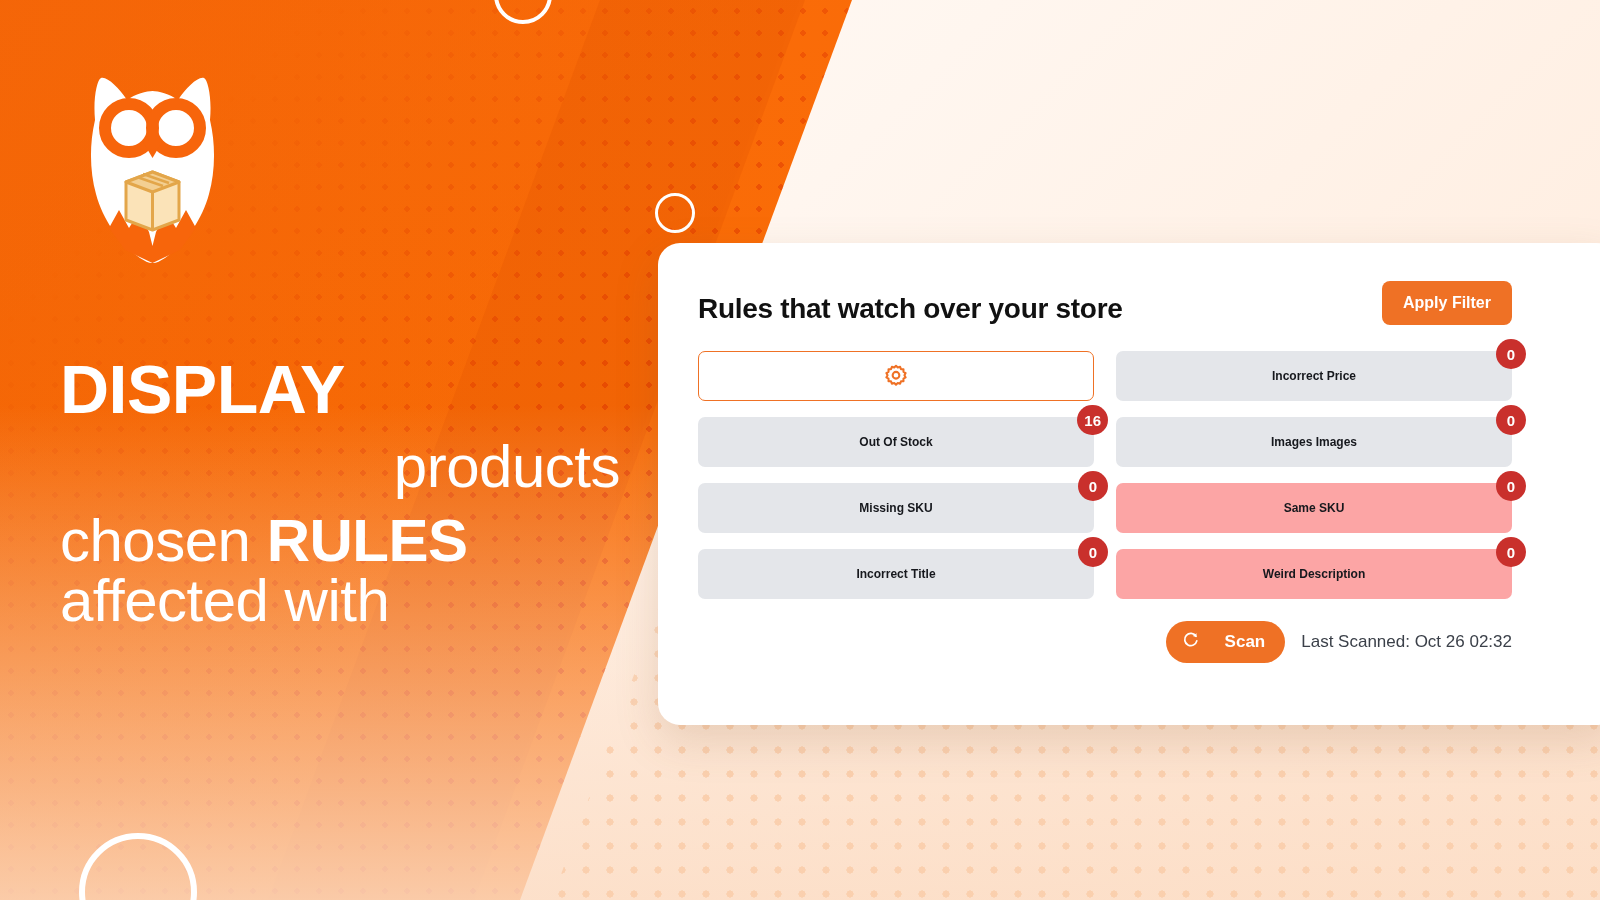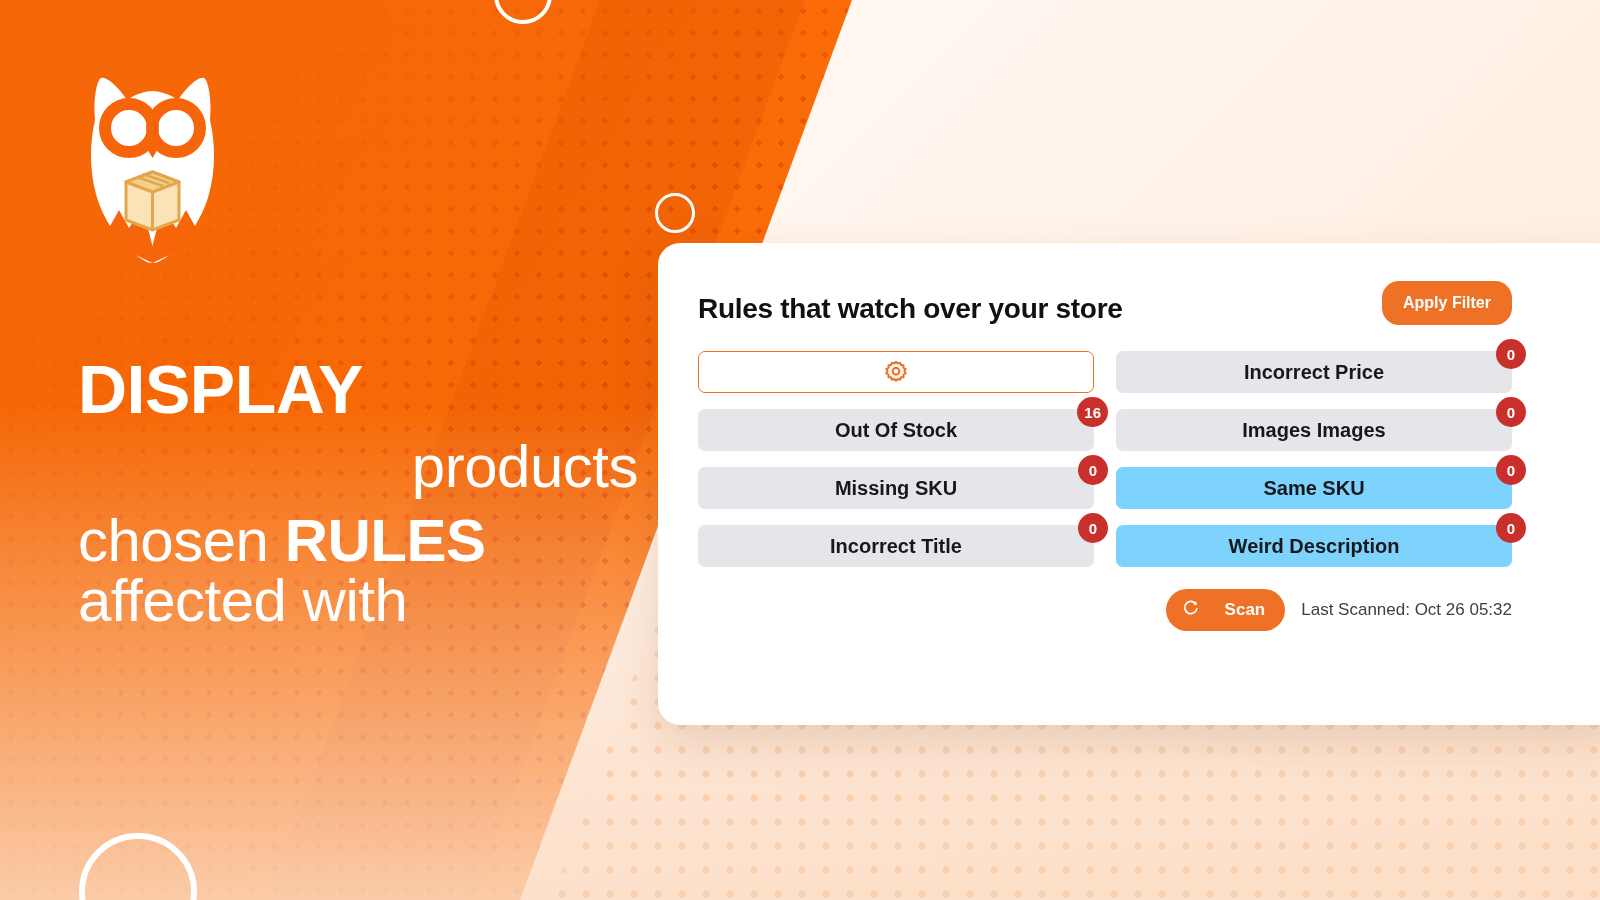--- a/index.html
+++ b/index.html
@@ -85,21 +85,21 @@
     position: absolute;
     left: 85px;
     top: 68px;
     width: 135px;
     height: 195px;
   }
 
   
   .hero-copy {
     position: absolute;
-    left: 78px;
+    left: 60px;
     top: 355px;
     width: 560px;
     color: #ffffff;
     line-height: 1.0;
   }
   .hero-line {
     display: block;
     white-space: nowrap;
   }
   .hero-line.l1 { font-size: 68px; font-weight: 700; letter-spacing: -0.5px; margin-bottom: 14px; }
@@ -133,55 +133,55 @@
     font-size: 28px;
     font-weight: 700;
     color: #111111;
     letter-spacing: -0.3px;
     margin-top: 11px;
   }
   .apply-filter-btn {
     background: #ef7125;
     color: #ffffff;
     border: none;
-    border-radius: 17px;
+    border-radius: 8px;
     font-family: "Liberation Sans", sans-serif;
     font-size: 16px;
     font-weight: 600;
     padding: 13px 21px;
     cursor: pointer;
     white-space: nowrap;
   }
 
   
   .rules-grid {
     display: grid;
     grid-template-columns: 1fr 1fr;
     column-gap: 22px;
     row-gap: 16px;
     padding-right: 60px;
   }
   .rule-cell { position: relative; }
 
   .rule-chip {
     position: relative;
-    height: 42px;
+    height: 50px;
     border-radius: 7px;
     background: #e4e6ea;
     display: flex;
     align-items: center;
     justify-content: center;
-    font-size: 20px;
+    font-size: 12px;
     font-weight: 600;
     color: #16181d;
     cursor: pointer;
     box-sizing: border-box;
     user-select: none;
   }
-  .rule-chip.tone-peach { background: #7dd3fc; }
+  .rule-chip.tone-peach { background: #fca5a5; }
   .rule-chip.tone-selected {
     background: #ffffff;
     border: 1px solid #ef7125;
   }
 
   .rule-badge {
     position: absolute;
     top: -12px;
     right: -14px;
     min-width: 30px;
@@ -338,17 +338,17 @@
     <div class="card-foot">
       <button class="scan-btn">
         <span>
           <svg width="17" height="17" viewBox="0 0 20 20" aria-hidden="true">
             <path d="M16.5 6.2 A7.2 7.2 0 1 0 17.4 11.6" fill="none" stroke="#ffffff" stroke-width="2" stroke-linecap="round"></path>
             <path d="M17.2 2.6 L16.8 7.0 L12.6 6.0 Z" fill="#ffffff"></path>
           </svg>
         </span>
         <span>Scan</span>
       </button>
-      <div class="last-scanned">Last Scanned: Oct 26 05:32</div>
+      <div class="last-scanned">Last Scanned: Oct 26 02:32</div>
     </div>
 
   </div>
 </div>
 
 </body></html>

